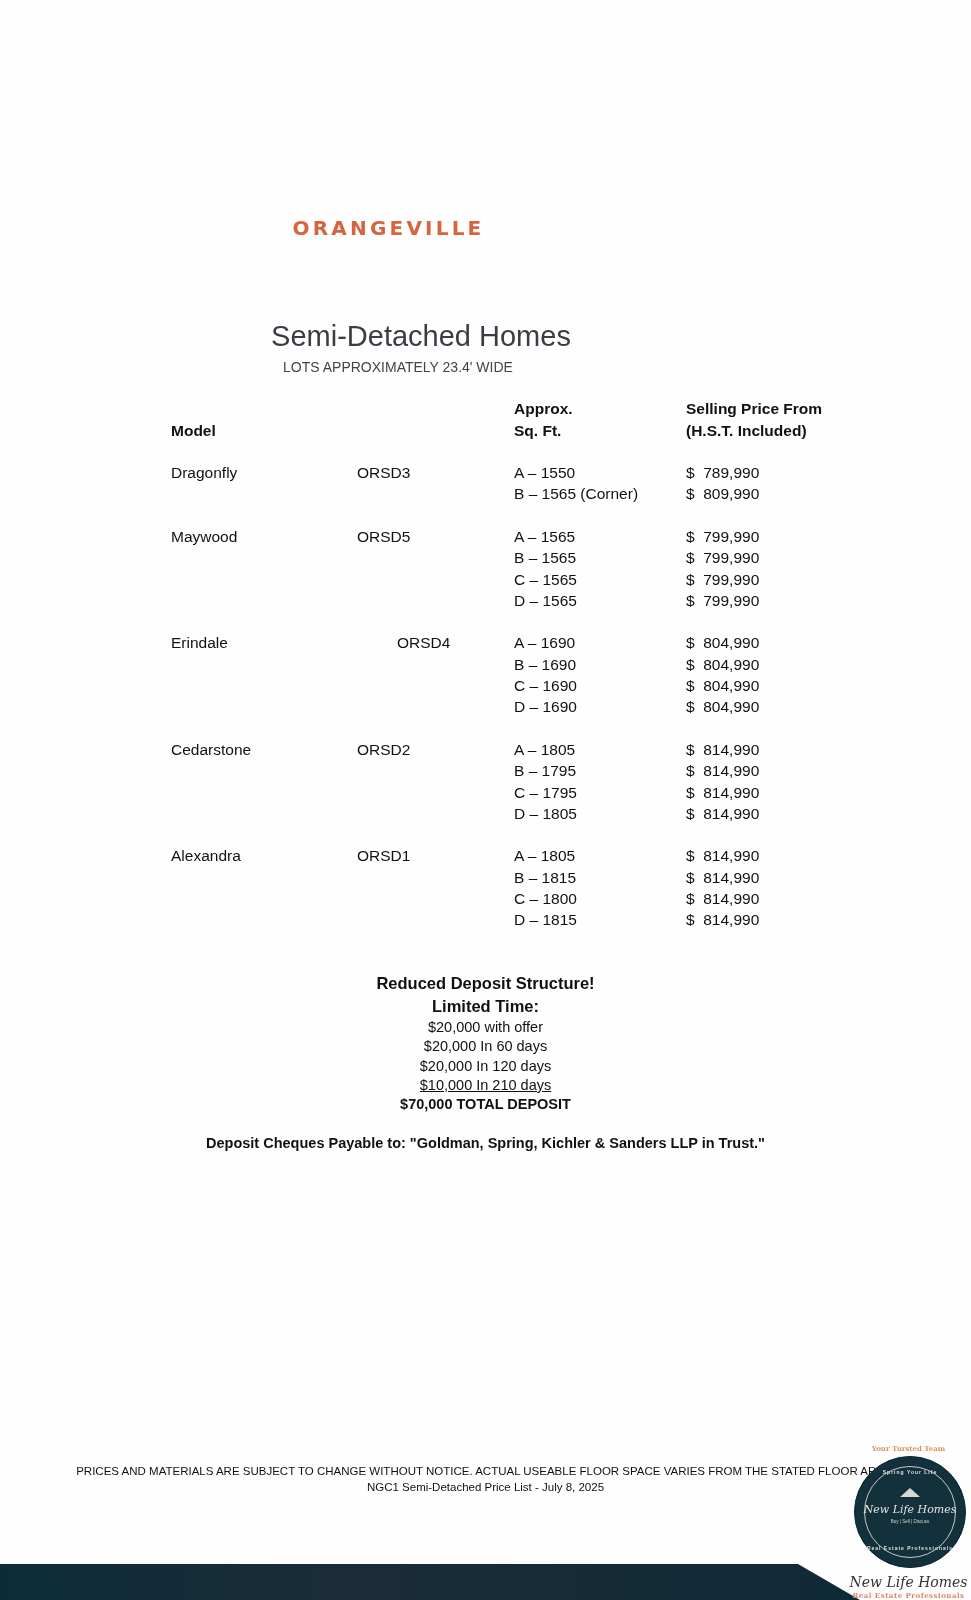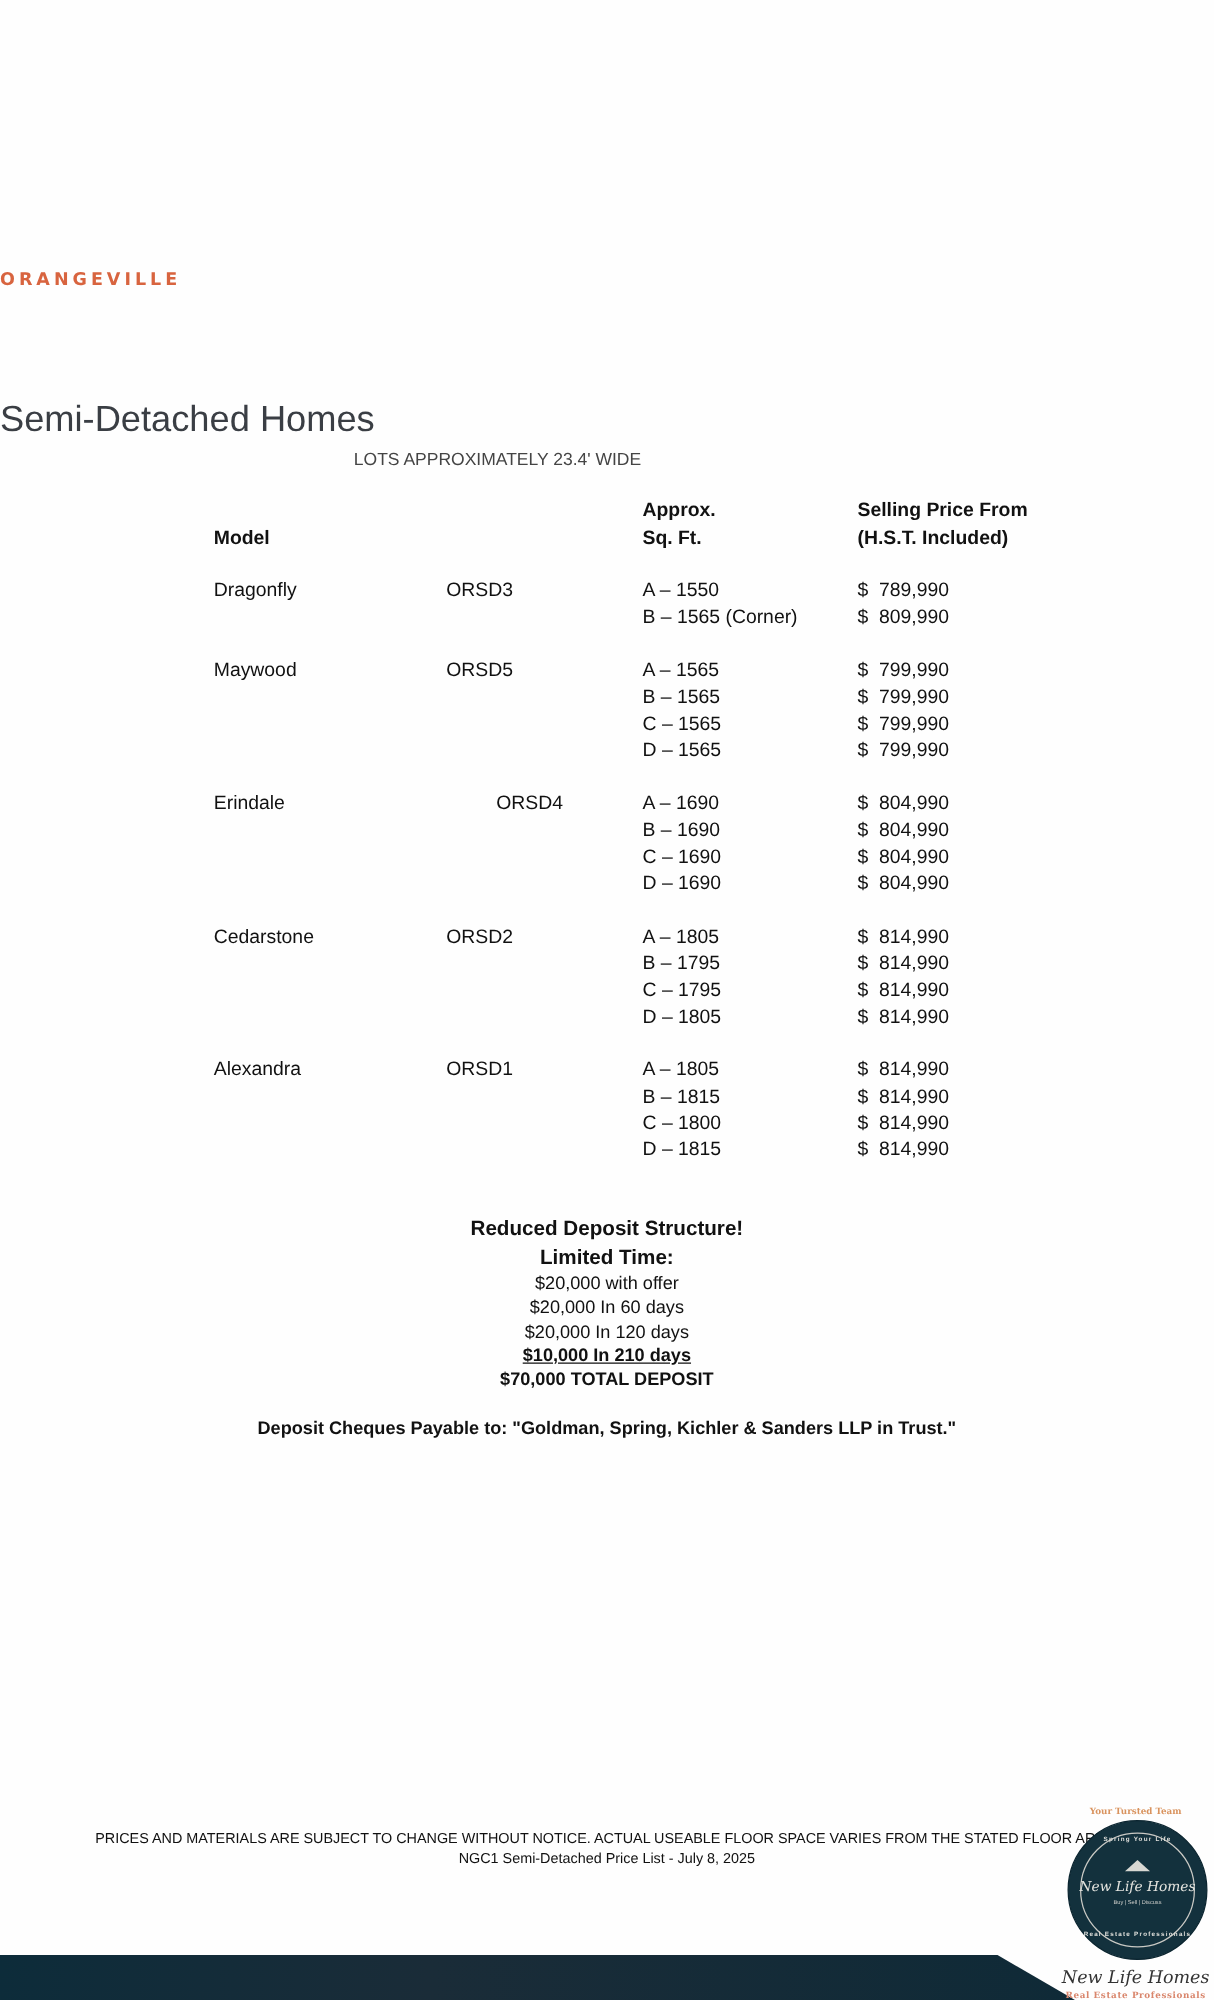--- a/index.html
+++ b/index.html
@@ -1,45 +1,45 @@
 <!DOCTYPE html>
 <html><head>
   <meta charset="utf-8">
   <style>
     html, body { margin: 0; padding: 0; }
     body {
       width: 971px; height: 1600px; position: relative; overflow: hidden;
       background: #fefefe; font-family: "Liberation Sans", sans-serif; color: #111;
     }
     .city {
-      position: absolute; top: 216px; left: 0; width: 777px; text-align: left;
+      position: absolute; top: 216px; left: 0; width: 777px; text-align: center;
       color: #d8643f; font-family: "DejaVu Sans", sans-serif; font-weight: bold;
-      font-size: 14px; letter-spacing: 3.2px;
+      font-size: 20px; letter-spacing: 3.2px;
     }
     .title {
-      position: absolute; top: 320px; left: 0; width: 842px; text-align: left;
+      position: absolute; top: 320px; left: 0; width: 842px; text-align: center;
       color: #3a3e44; font-size: 29px;
     }
     .subtitle {
       position: absolute; top: 359px; left: 0; width: 796px; text-align: center;
       color: #444; font-size: 14px;
     }
     .col { position: absolute; font-size: 15.5px; line-height: 21.3px; }
     .hdr { font-weight: bold; }
     .c-model { left: 171px; }
     .c-code { left: 357px; }
     .c-sqft { left: 514px; }
     .c-price { left: 686px; }
     .price-row { white-space: pre; }
     .deposit {
       position: absolute; top: 972px; left: 0; width: 971px; text-align: center;
     }
     .deposit .h { font-weight: bold; font-size: 16.5px; line-height: 23px; }
     .deposit .l { font-size: 14.5px; line-height: 19.3px; }
-    .deposit .u { text-decoration: underline; font-weight: bold; }
+    .deposit .u { text-decoration: underline; }
     .deposit .b { font-weight: bold; }
     .payable {
       position: absolute; top: 1135px; left: 0; width: 971px; text-align: center;
       font-weight: bold; font-size: 14.5px;
     }
     .disclaimer {
       position: absolute; top: 1464px; left: 0; width: 971px; text-align: center;
       font-size: 11.5px; line-height: 15.5px; color: #111;
     }
     .footer-band {

